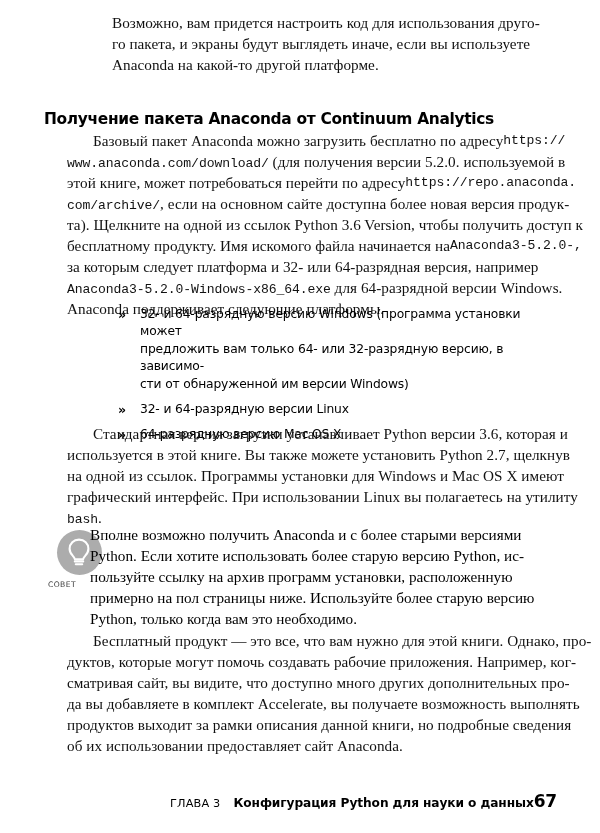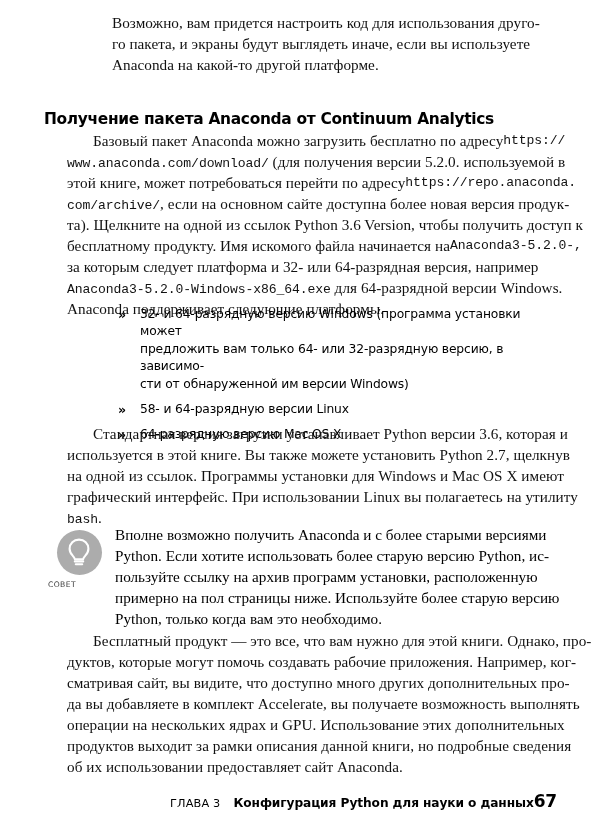--- a/index.html
+++ b/index.html
@@ -165,21 +165,21 @@
   }
   #tip-label {
     margin-top: 5px;
     font-family: "DejaVu Sans", "Liberation Sans", sans-serif;
     font-size: 7.6px;
     letter-spacing: 0.4px;
     color: #3a3a3a;
   }
   #tip-paragraph {
     position: absolute;
-    left: 71px;
+    left: 46px;
     top: 0;
     width: 448px;
     font-size: 15.2px;
     line-height: 21px;
     font-family: "Liberation Serif", "DejaVu Serif", serif;
   }
   #tip-paragraph .l {
     display: flex;
     justify-content: space-between;
     white-space: nowrap;
@@ -288,21 +288,21 @@
     <li class="row">
       <span class="bullet">»</span>
       <span class="btext">
         <span style="display:block">32- и 64-разрядную версию Windows (программа установки может</span>
         <span style="display:block">предложить вам только 64- или 32-разрядную версию, в зависимо-</span>
         <span style="display:block">сти от обнаруженной им версии Windows)</span>
       </span>
     </li>
     <li class="row">
       <span class="bullet">»</span>
-      <span class="btext">58- и 64-разрядную версии Linux</span>
+      <span class="btext">32- и 64-разрядную версии Linux</span>
     </li>
     <li class="row">
       <span class="bullet">»</span>
       <span class="btext">64-разрядную версию Mac OS X</span>
     </li>
   </ul>
 
   <div class="para" id="standard-version-paragraph">
     <span class="l">
         <span class="ind">Стандартная версия загрузки устанавливает Python версии 3.6, которая и</span>
@@ -354,23 +354,20 @@
     <span class="l">
         <span>дуктов, которые могут помочь создавать рабочие приложения. Например, ког-</span>
       </span>
     <span class="l">
         <span>сматривая сайт, вы видите, что доступно много других дополнительных про-</span>
       </span>
     <span class="l">
         <span>да вы добавляете в комплект Accelerate, вы получаете возможность выполнять</span>
       </span>
     <span class="l">
-        <span>операции на нескольких ядрах и GPU. Использование этих дополнительных</span>
-      </span>
-    <span class="l">
         <span>продуктов выходит за рамки описания данной книги, но подробные сведения</span>
       </span>
     <span class="l last"><span>об их использовании предоставляет сайт Anaconda.</span></span>
   </div>
 
   <div id="page-footer">
     <span id="footer-chapter-label">ГЛАВА 3</span>
     <span id="footer-chapter-title">Конфигурация Python для науки о данных</span>
     <span id="footer-page-number">67</span>
   </div>

